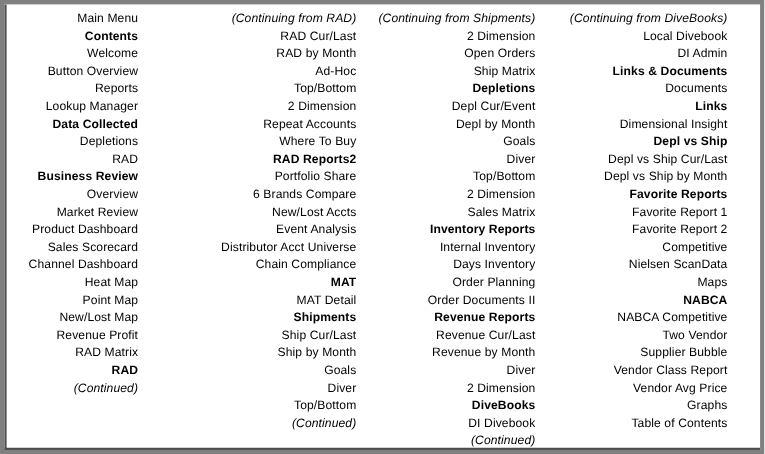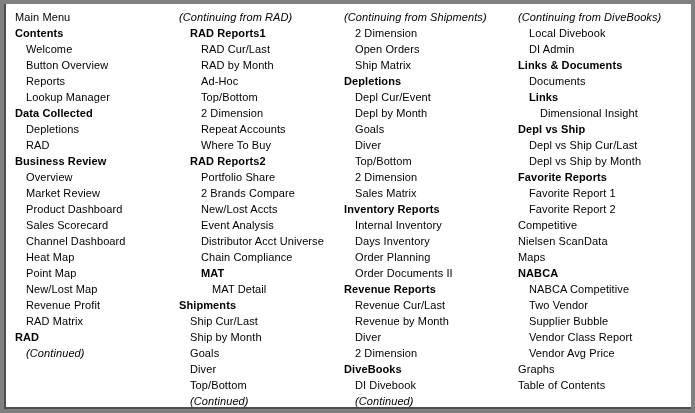--- a/index.html
+++ b/index.html
@@ -13,20 +13,21 @@
     height: 413px;
     box-sizing: border-box;
     background: var(--page-bg, #ffffff);
     border: 4px solid var(--frame-border, #808080);
     box-shadow: inset 2px 0 0 var(--frame-shadow, #4d4d4d),
                 inset 0 -2px 0 var(--frame-shadow, #4d4d4d);
     font-family: "Liberation Sans", "DejaVu Sans", sans-serif;
     font-size: 11px;
     color: var(--text-color, #000000);
     overflow: hidden;
+    text-align: right;
   }
   .column {
     position: absolute;
     top: 5px;
   }
   .col-0 { left: 11px; }
   .col-1 { left: 175px; }
   .col-2 { left: 340px; }
   .col-3 { left: 514px; }
   .row {
@@ -65,31 +66,30 @@
       <div class="row style-plain indent-1">Heat Map</div>
       <div class="row style-plain indent-1">Point Map</div>
       <div class="row style-plain indent-1">New/Lost Map</div>
       <div class="row style-plain indent-1">Revenue Profit</div>
       <div class="row style-plain indent-1">RAD Matrix</div>
       <div class="row style-bold indent-0">RAD</div>
       <div class="row style-italic indent-1">(Continued)</div>
     </div>
   <div class="column col-1">
       <div class="row style-italic indent-0">(Continuing from RAD)</div>
-      <div class="row style-bold indent-1">RAD Reports1</div>
       <div class="row style-plain indent-2">RAD Cur/Last</div>
       <div class="row style-plain indent-2">RAD by Month</div>
       <div class="row style-plain indent-2">Ad-Hoc</div>
       <div class="row style-plain indent-2">Top/Bottom</div>
       <div class="row style-plain indent-2">2 Dimension</div>
       <div class="row style-plain indent-2">Repeat Accounts</div>
       <div class="row style-plain indent-2">Where To Buy</div>
       <div class="row style-bold indent-1">RAD Reports2</div>
       <div class="row style-plain indent-2">Portfolio Share</div>
-      <div class="row style-plain indent-2">2 Brands Compare</div>
+      <div class="row style-plain indent-2">6 Brands Compare</div>
       <div class="row style-plain indent-2">New/Lost Accts</div>
       <div class="row style-plain indent-2">Event Analysis</div>
       <div class="row style-plain indent-2">Distributor Acct Universe</div>
       <div class="row style-plain indent-2">Chain Compliance</div>
       <div class="row style-bold indent-2">MAT</div>
       <div class="row style-plain indent-3">MAT Detail</div>
       <div class="row style-bold indent-0">Shipments</div>
       <div class="row style-plain indent-1">Ship Cur/Last</div>
       <div class="row style-plain indent-1">Ship by Month</div>
       <div class="row style-plain indent-1">Goals</div>

